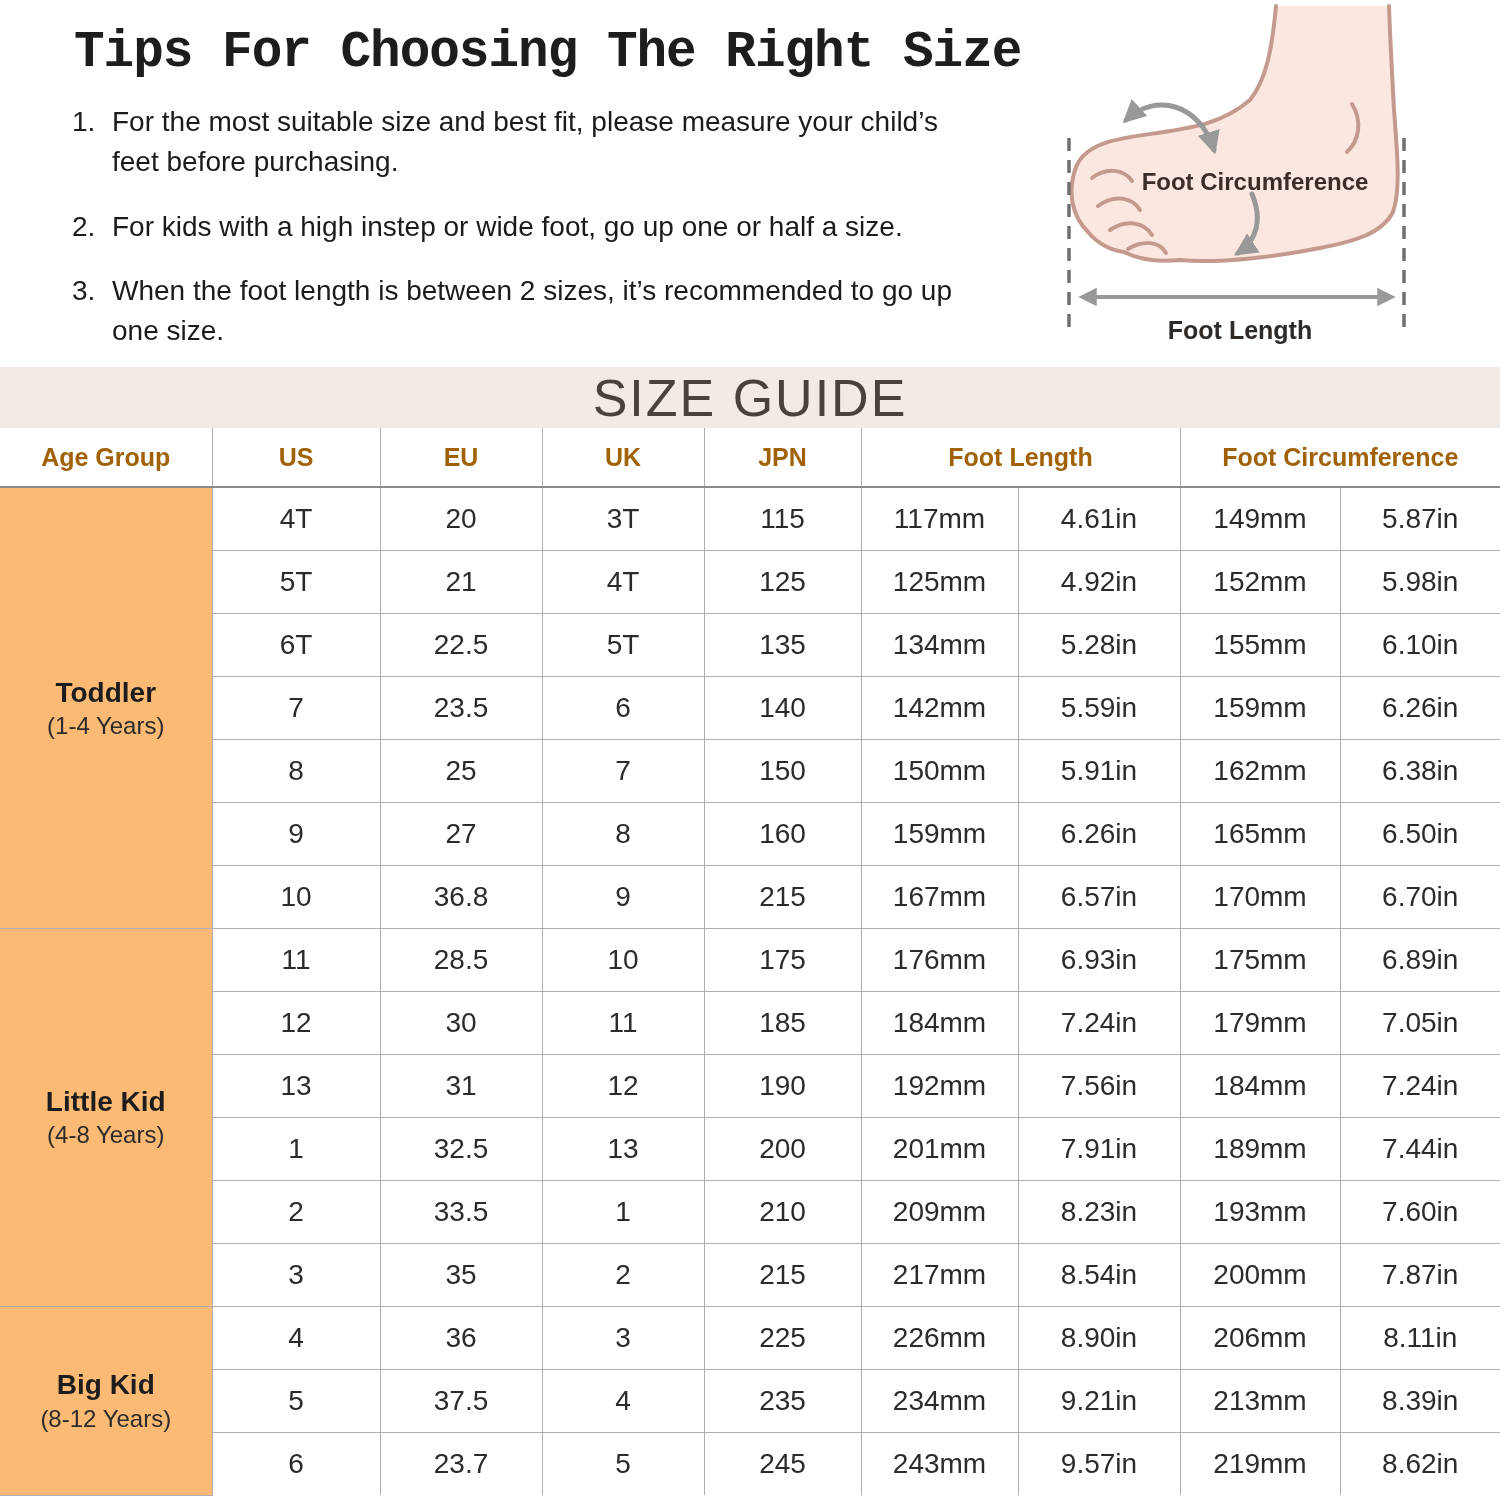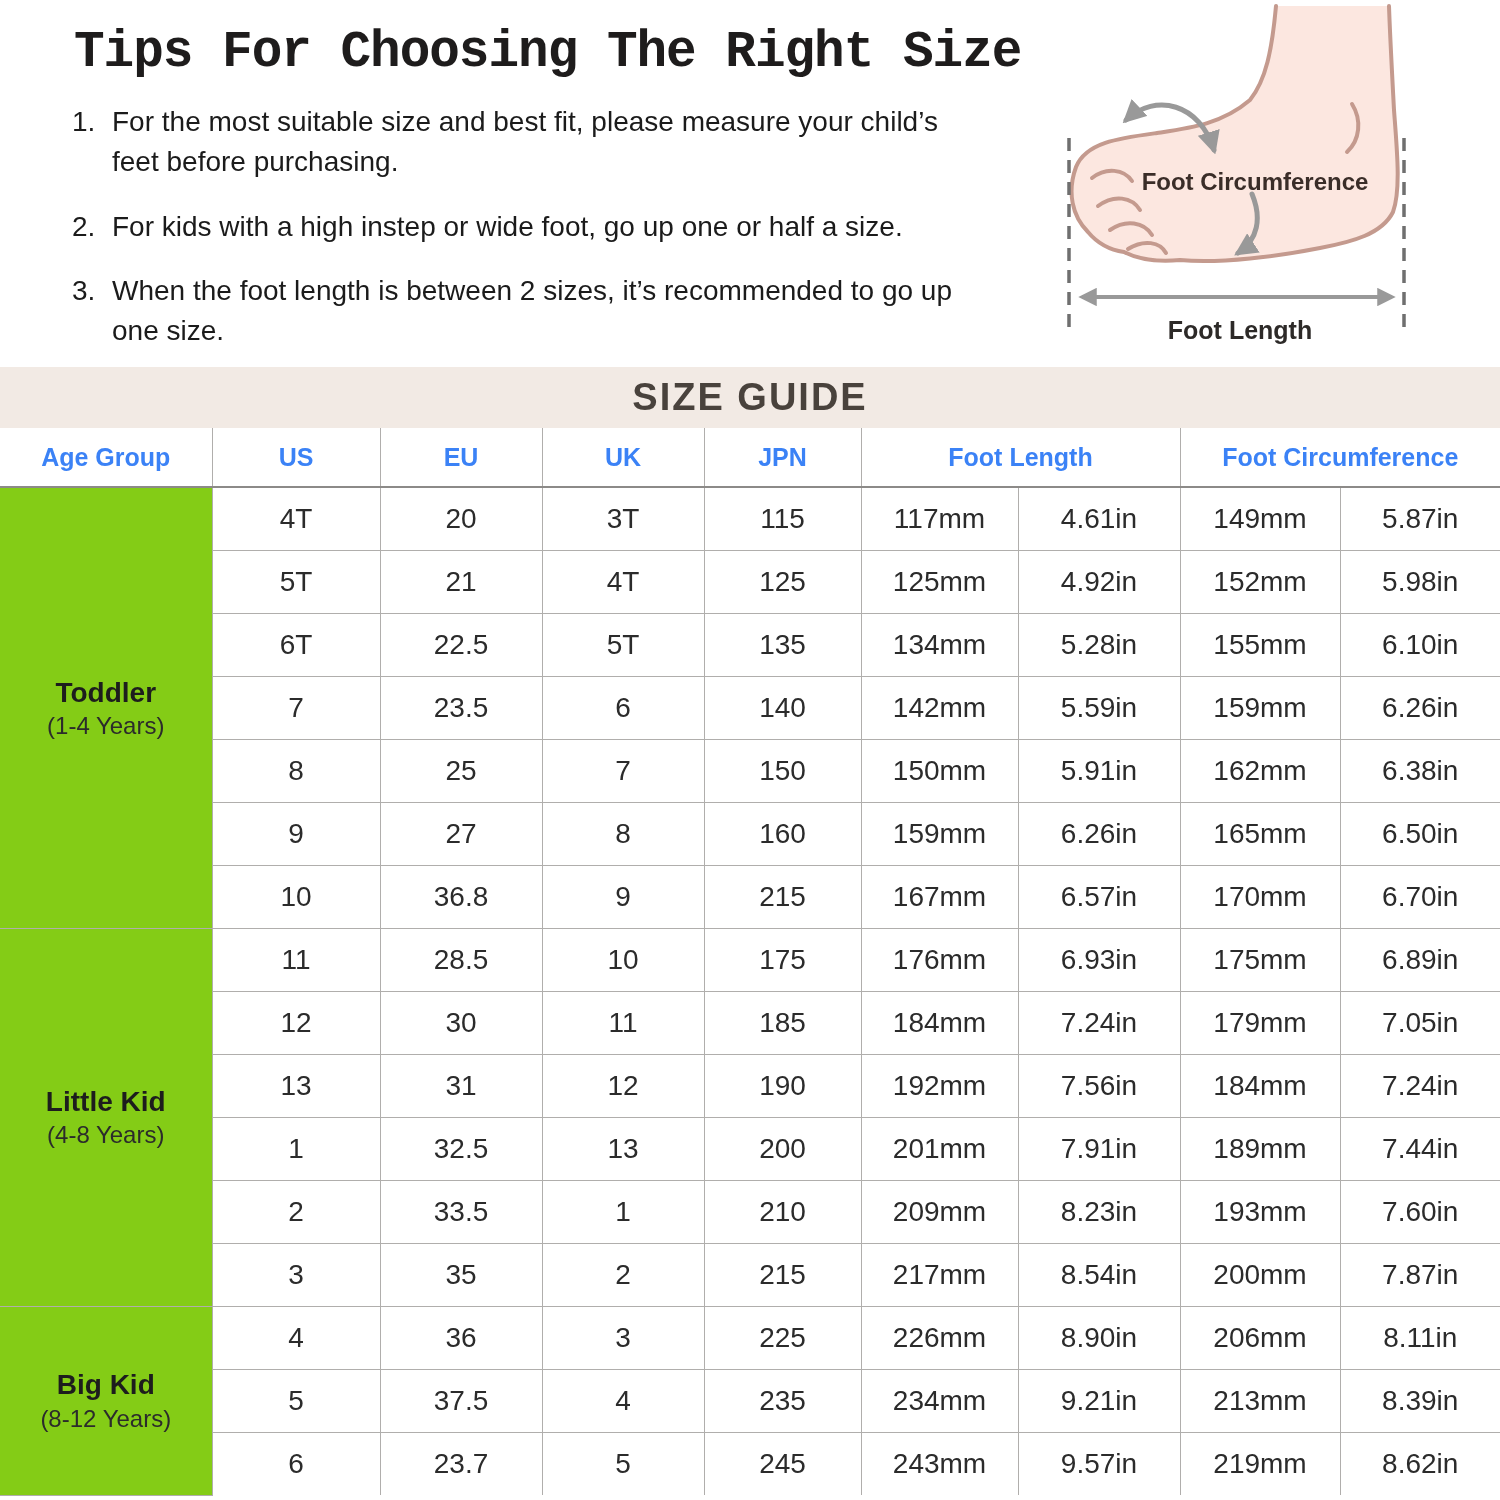--- a/index.html
+++ b/index.html
@@ -23,38 +23,38 @@
 
   
   .foot-figure { position:absolute; left:1052px; top:0; width:366px; height:360px; }
 
   
   .banner {
     width:1500px; height:61px; background:#f2eae4;
     display:flex; align-items:center; justify-content:center;
   }
   .banner-text {
-    font-size:38px; font-weight:bold; color:#49423c; letter-spacing:2px;
+    font-size:52px; font-weight:normal; color:#49423c; letter-spacing:2px;
   }
 
   
   table.size-table { width:1500px; border-collapse:collapse; table-layout:fixed; }
   .size-table th, .size-table td {
     border:1px solid #b0aeac; text-align:center; vertical-align:middle;
     background:#ffffff;
   }
   .size-table th:first-child, .size-table td:first-child { border-left:none; }
   .size-table th:last-child,  .size-table td:last-child  { border-right:none; }
   .size-table thead th {
     height:59px; border-top:none; border-bottom:2px solid #8c8a88;
-    font-size:25px; font-weight:bold; color:#3b82f6;
+    font-size:25px; font-weight:bold; color:#a16207;
   }
   .size-table td { height:63px; font-size:28px; color:#2b2b2b; font-weight:normal; }
   .size-table tbody tr:last-child td { border-bottom:none; }
-  td.group-cell { background:#84cc16; }
+  td.group-cell { background:#fdba74; }
   .group-name { font-size:28px; font-weight:bold; color:#1d1d1d; line-height:1.3; }
   .group-range { font-size:24px; color:#2b2b2b; line-height:1.25; }
 </style>
 </head>
 <body>
 
 <div class="page">
 
   <div class="top-section">
     <div class="page-title">Tips For Choosing The Right Size</div>

